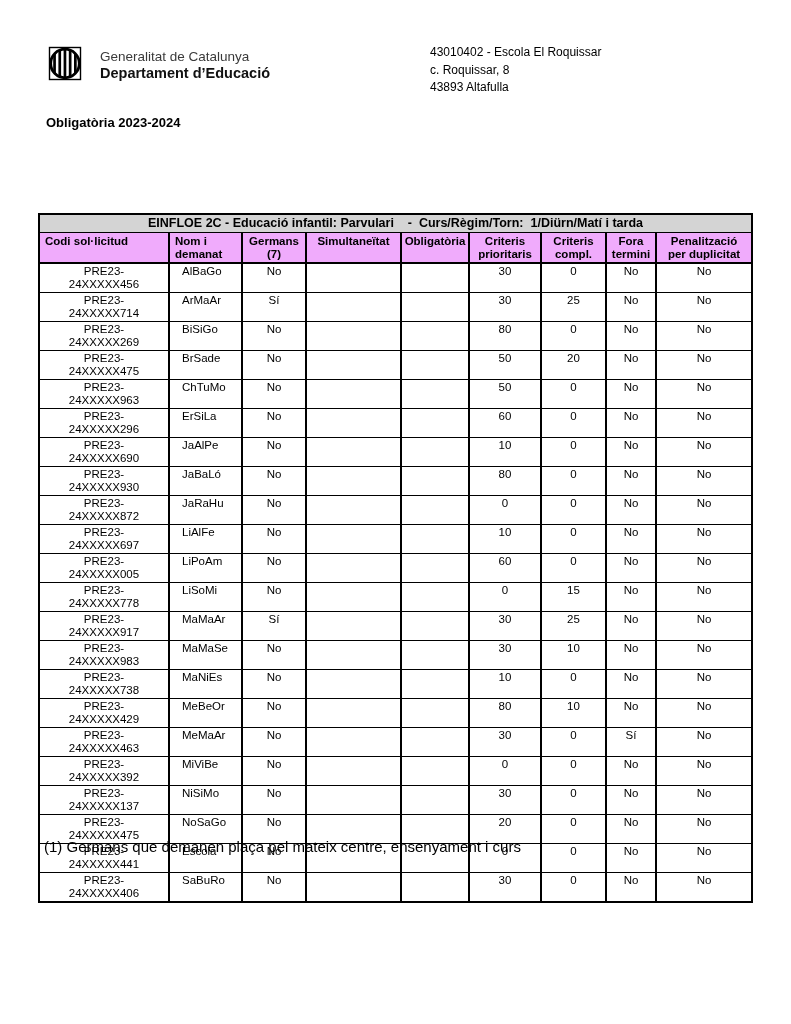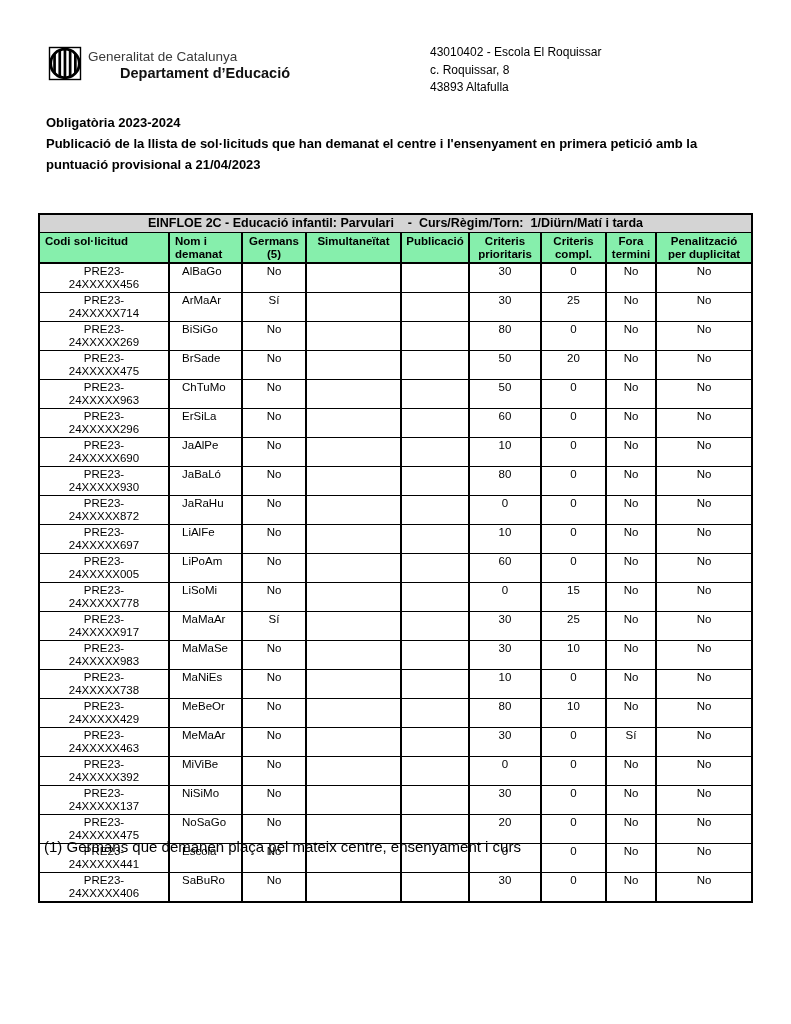--- a/index.html
+++ b/index.html
@@ -8,25 +8,25 @@
     width: 791px; height: 1024px;
     background: #ffffff;
     font-family: "Liberation Sans", sans-serif;
     color: #000;
     position: relative;
     overflow: hidden;
   }
   .page { position: absolute; inset: 0; }
 
   
-  .brand { position: absolute; left: 48px; top: 45px; display: flex; align-items: flex-end; gap: 5px; }
+  .brand { position: absolute; left: 48px; top: 45px; display: flex; align-items: flex-end; gap: 17px; }
   .logo-svg { display: block; }
   .brand-text { padding-top: 3px; }
   .brand-org { font-size: 13.5px; color: #3a3a3a; line-height: 16px; }
-  .brand-dept { font-size: 14.5px; font-weight: bold; color: #111; line-height: 17px; margin-left: 32px; }
+  .brand-dept { font-size: 14.5px; font-weight: bold; color: #111; line-height: 17px; }
 
   
   .center-info { position: absolute; left: 430px; top: 44px; font-size: 12px; line-height: 17.5px; }
 
   
   .heading { position: absolute; left: 46px; top: 112px; width: 706px; font-size: 13px; font-weight: bold; line-height: 21px; }
 
   
   table.apps {
     position: absolute; left: 38px; top: 213px; width: 713px;
@@ -45,21 +45,21 @@
     background: #d4d4d4;
     font-size: 12.5px;
     font-weight: bold;
     text-align: center;
     white-space: pre;
     height: 18px;
     padding: 1px 0;
     border-bottom-width: 1px;
   }
   tr.head-row th {
-    background: #86efac;
+    background: #f0abfc;
     font-weight: bold;
     white-space: pre-line;
     line-height: 13px;
     vertical-align: top;
     text-align: center;
     height: 29px;
     border-bottom-width: 2px;
     padding-top: 2px;
   }
   tr.head-row th.col-code, tr.head-row th.col-name { text-align: left; padding-left: 5px; }
@@ -106,21 +106,20 @@
   </div>
 
   <div class="center-info">
     <div>43010402 - Escola El Roquissar</div>
     <div>c. Roquissar, 8</div>
     <div>43893 Altafulla</div>
   </div>
 
   <div class="heading">
     <div>Obligatòria 2023-2024</div>
-    <div>Publicació de la llista de sol·licituds que han demanat el centre i l'ensenyament en primera petició amb la puntuació provisional a 21/04/2023</div>
   </div>
 
   <table class="apps">
     <colgroup>
       <col style="width:130px">
         <col style="width:73px">
         <col style="width:64px">
       <col style="width:95px">
         <col style="width:68px">
         <col style="width:72px">
@@ -130,23 +129,23 @@
     </colgroup>
     <thead>
       <tr class="title-row">
         <th colspan="9">EINFLOE 2C - Educació infantil: Parvulari    -  Curs/Règim/Torn:  1/Diürn/Matí i tarda</th>
       </tr>
       <tr class="head-row">
         <th class="col-code">Codi sol·licitud</th>
         <th class="col-name">Nom i
 demanat</th>
         <th class="col-germans">Germans
-(5)</th>
+(7)</th>
         <th class="col-simultaneitat">Simultaneïtat</th>
-        <th class="col-adscripcio">Publicació</th>
+        <th class="col-adscripcio">Obligatòria</th>
         <th class="col-prioritaris">Criteris
 prioritaris</th>
         <th class="col-compl">Criteris
 compl.</th>
         <th class="col-fora">Fora
 termini</th>
         <th class="col-penalitzacio">Penalització
 per duplicitat</th>
       </tr>
     </thead>

